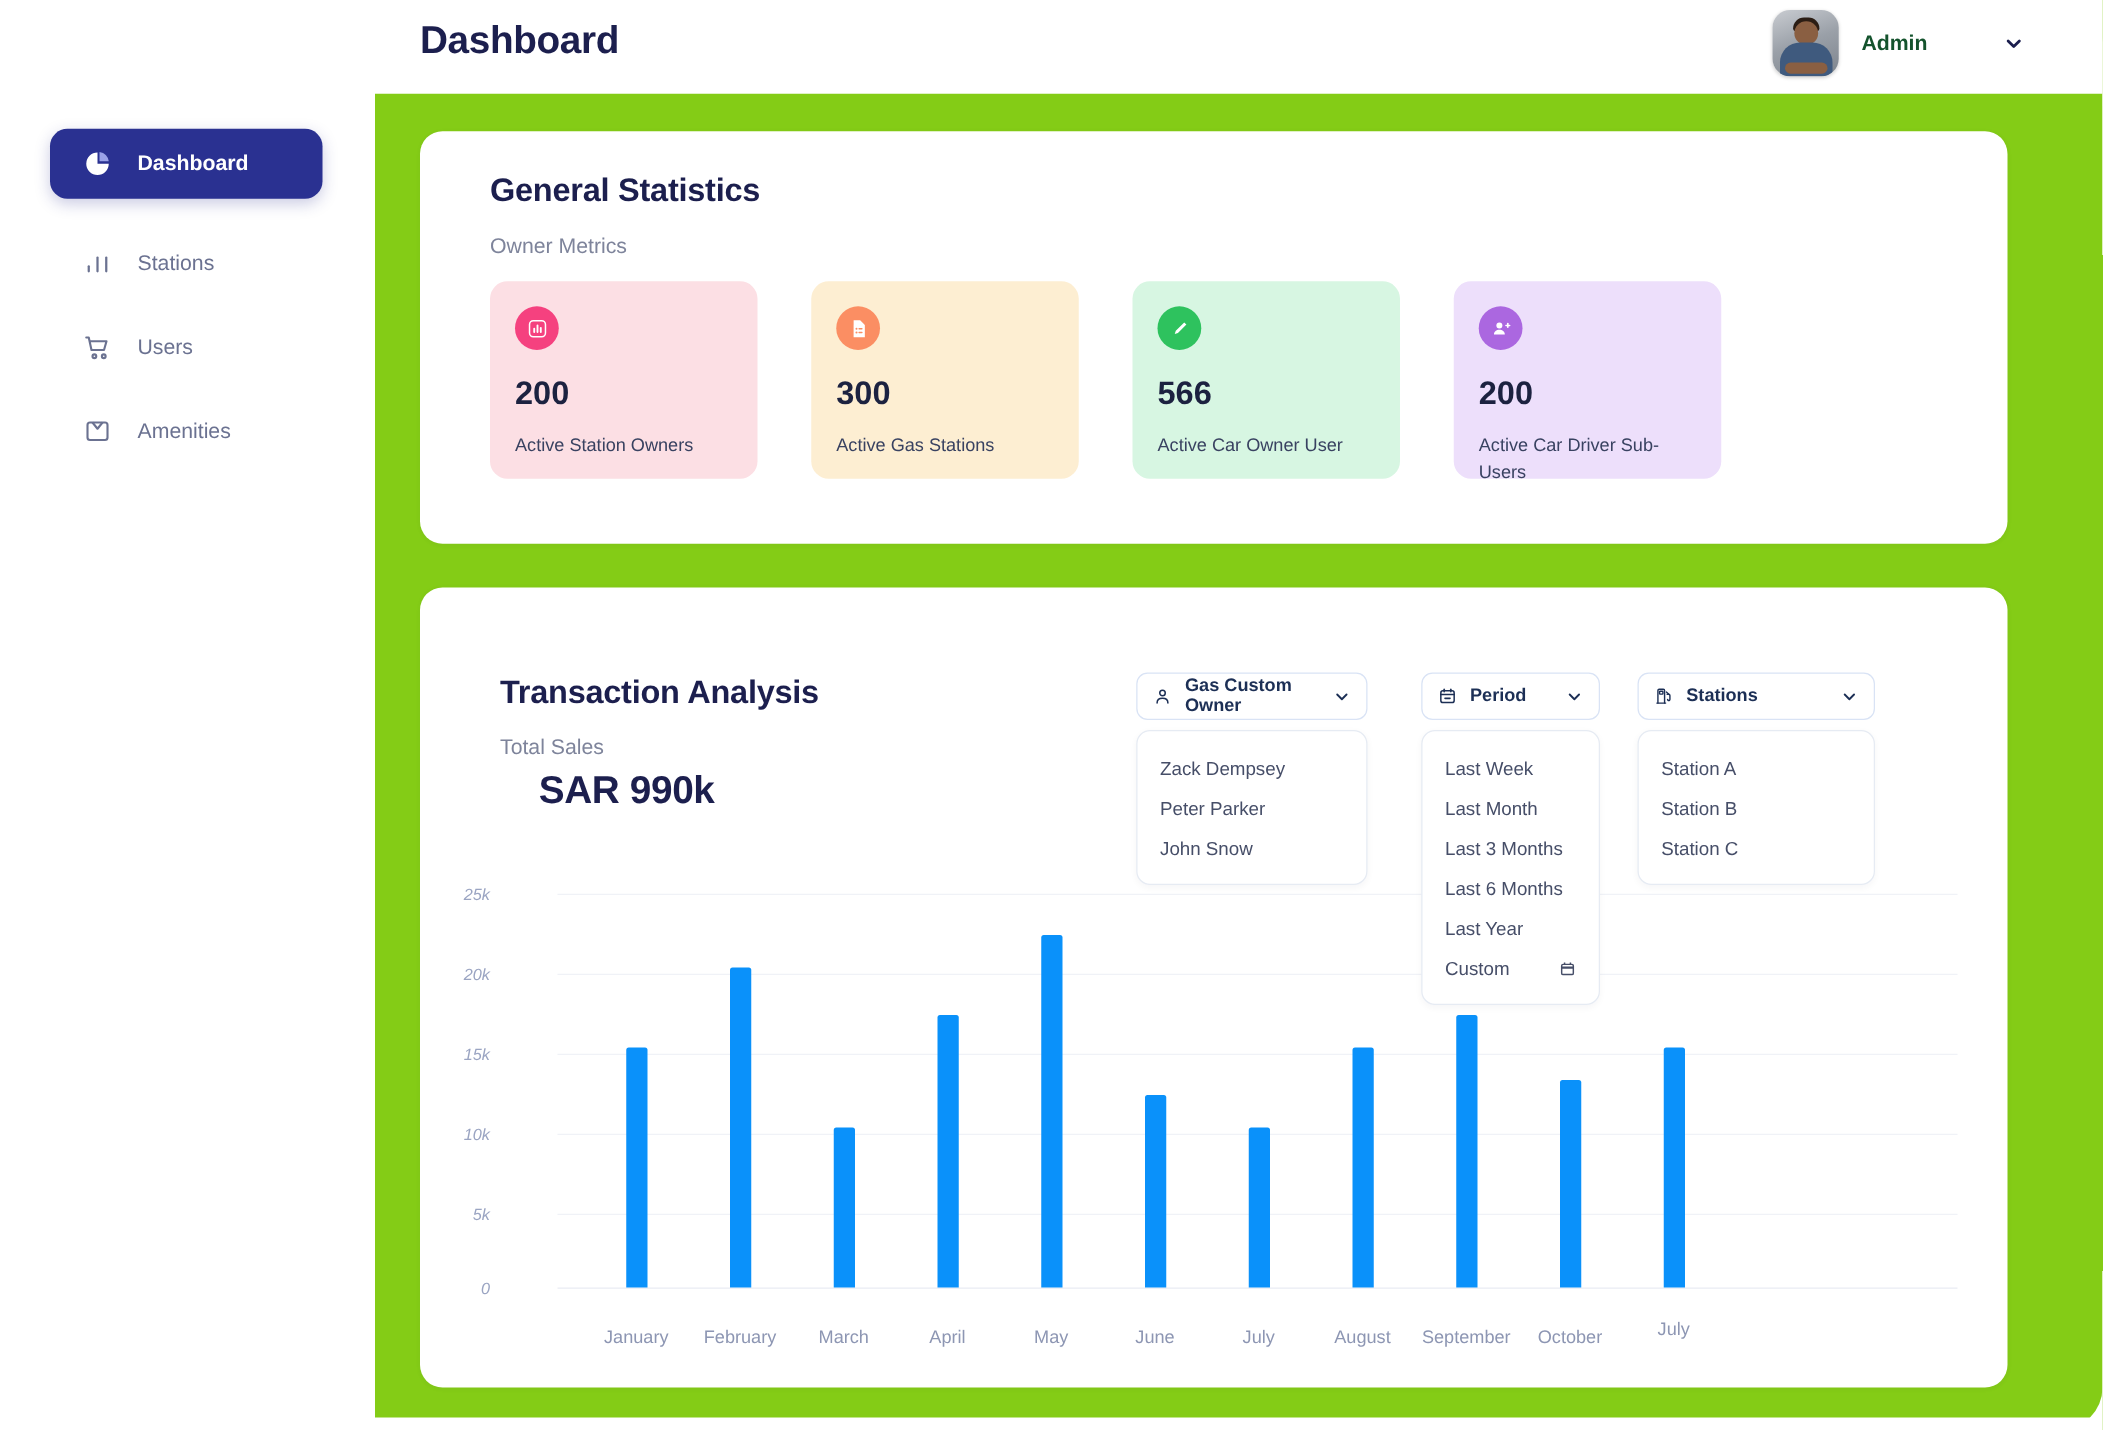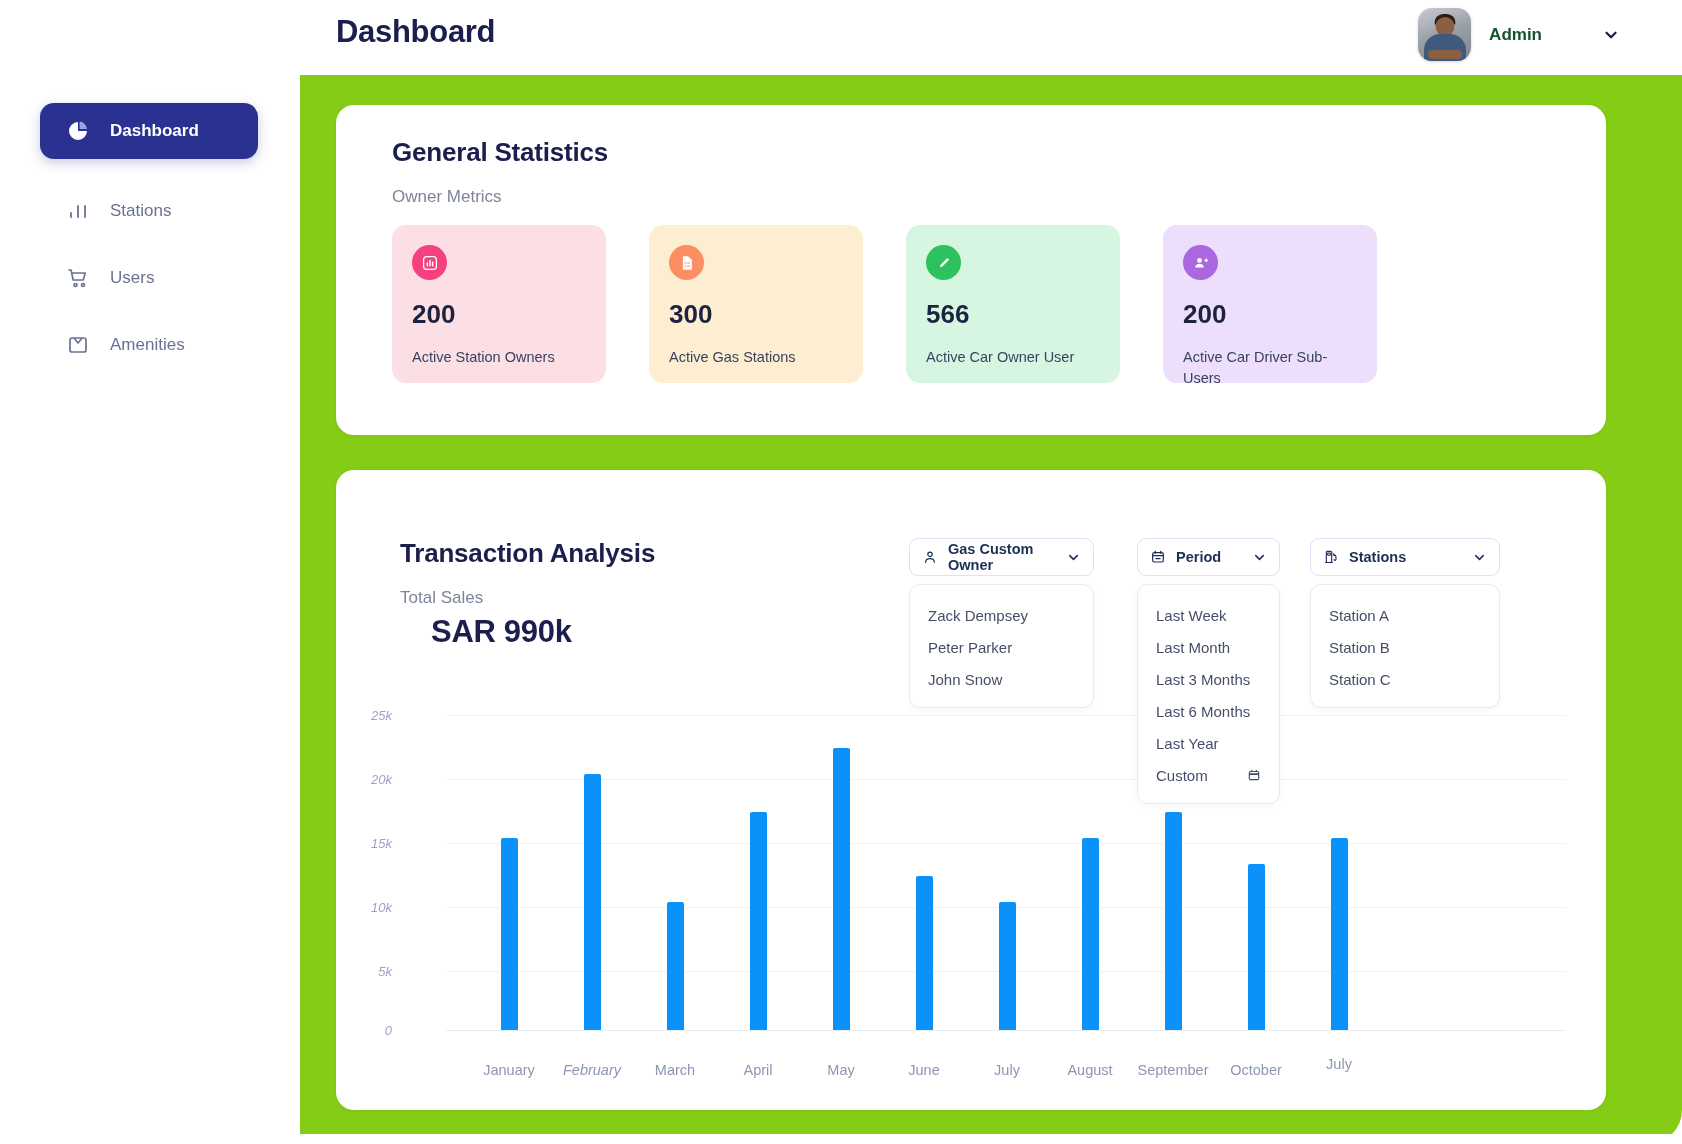--- a/index.html
+++ b/index.html
@@ -280,21 +280,21 @@
         <div class="bar" style="left:414px;top:342px;width:17px;height:218px;"></div>
         <div class="bar" style="left:497px;top:278px;width:17px;height:282px;"></div>
         <div class="bar" style="left:580px;top:406px;width:17px;height:154px;"></div>
         <div class="bar" style="left:663px;top:432px;width:17px;height:128px;"></div>
         <div class="bar" style="left:746px;top:368px;width:17px;height:192px;"></div>
         <div class="bar" style="left:829px;top:342px;width:17px;height:218px;"></div>
         <div class="bar" style="left:912px;top:394px;width:17px;height:166px;"></div>
         <div class="bar" style="left:995px;top:368px;width:17px;height:192px;"></div>
 
         <div class="xlab" style="left:113px;top:592px;width:120px;">January</div>
-        <div class="xlab" style="left:196px;top:592px;width:120px;font-style:italic;">February</div>
+        <div class="xlab" style="left:196px;top:592px;width:120px;">February</div>
         <div class="xlab" style="left:279px;top:592px;width:120px;">March</div>
         <div class="xlab" style="left:362px;top:592px;width:120px;">April</div>
         <div class="xlab" style="left:445px;top:592px;width:120px;">May</div>
         <div class="xlab" style="left:528px;top:592px;width:120px;">June</div>
         <div class="xlab" style="left:611px;top:592px;width:120px;">July</div>
         <div class="xlab" style="left:694px;top:592px;width:120px;">August</div>
         <div class="xlab" style="left:777px;top:592px;width:120px;">September</div>
         <div class="xlab" style="left:860px;top:592px;width:120px;">October</div>
         <div class="xlab" style="left:943px;top:586px;width:120px;">July</div>
       </div>

